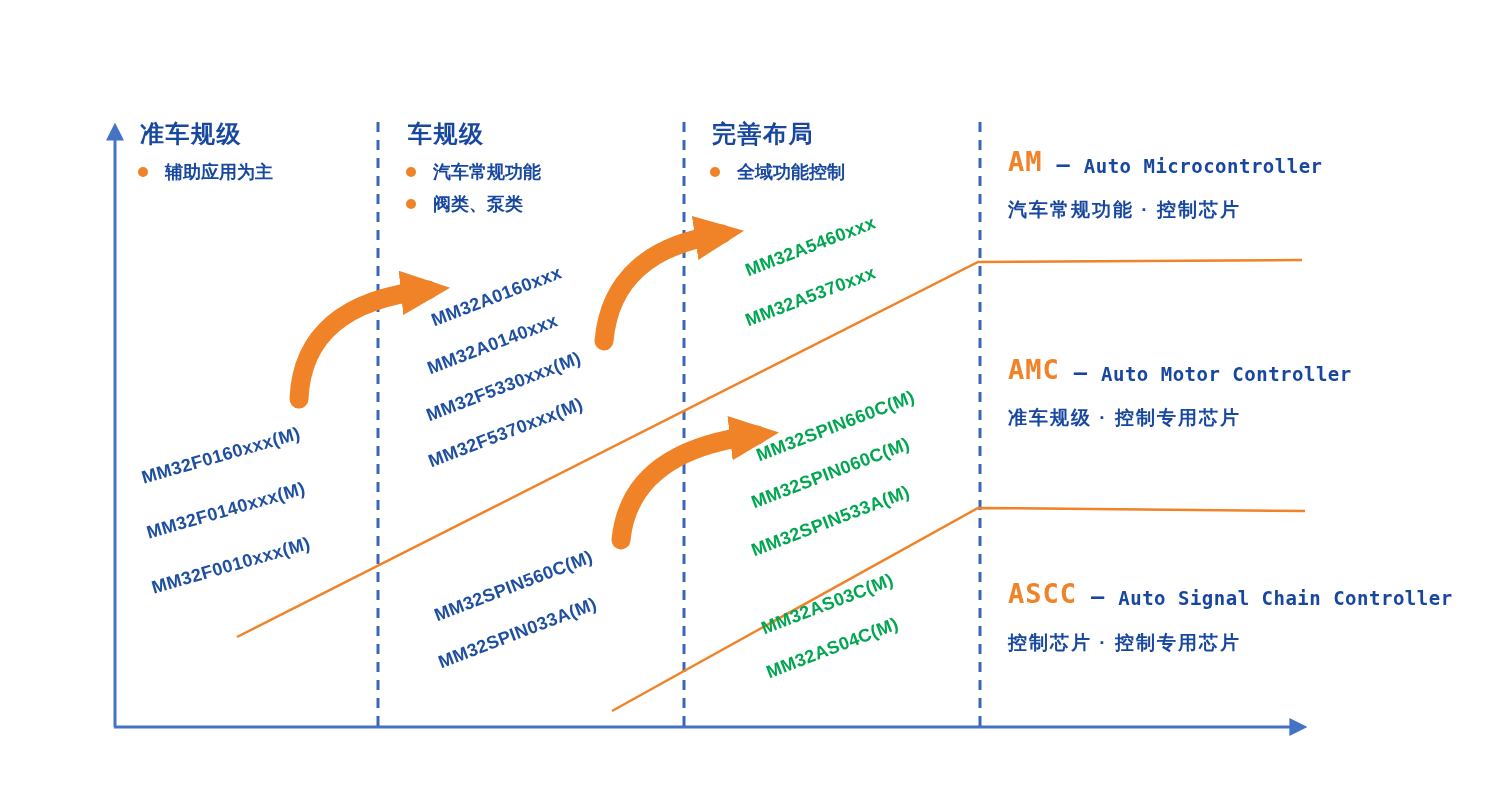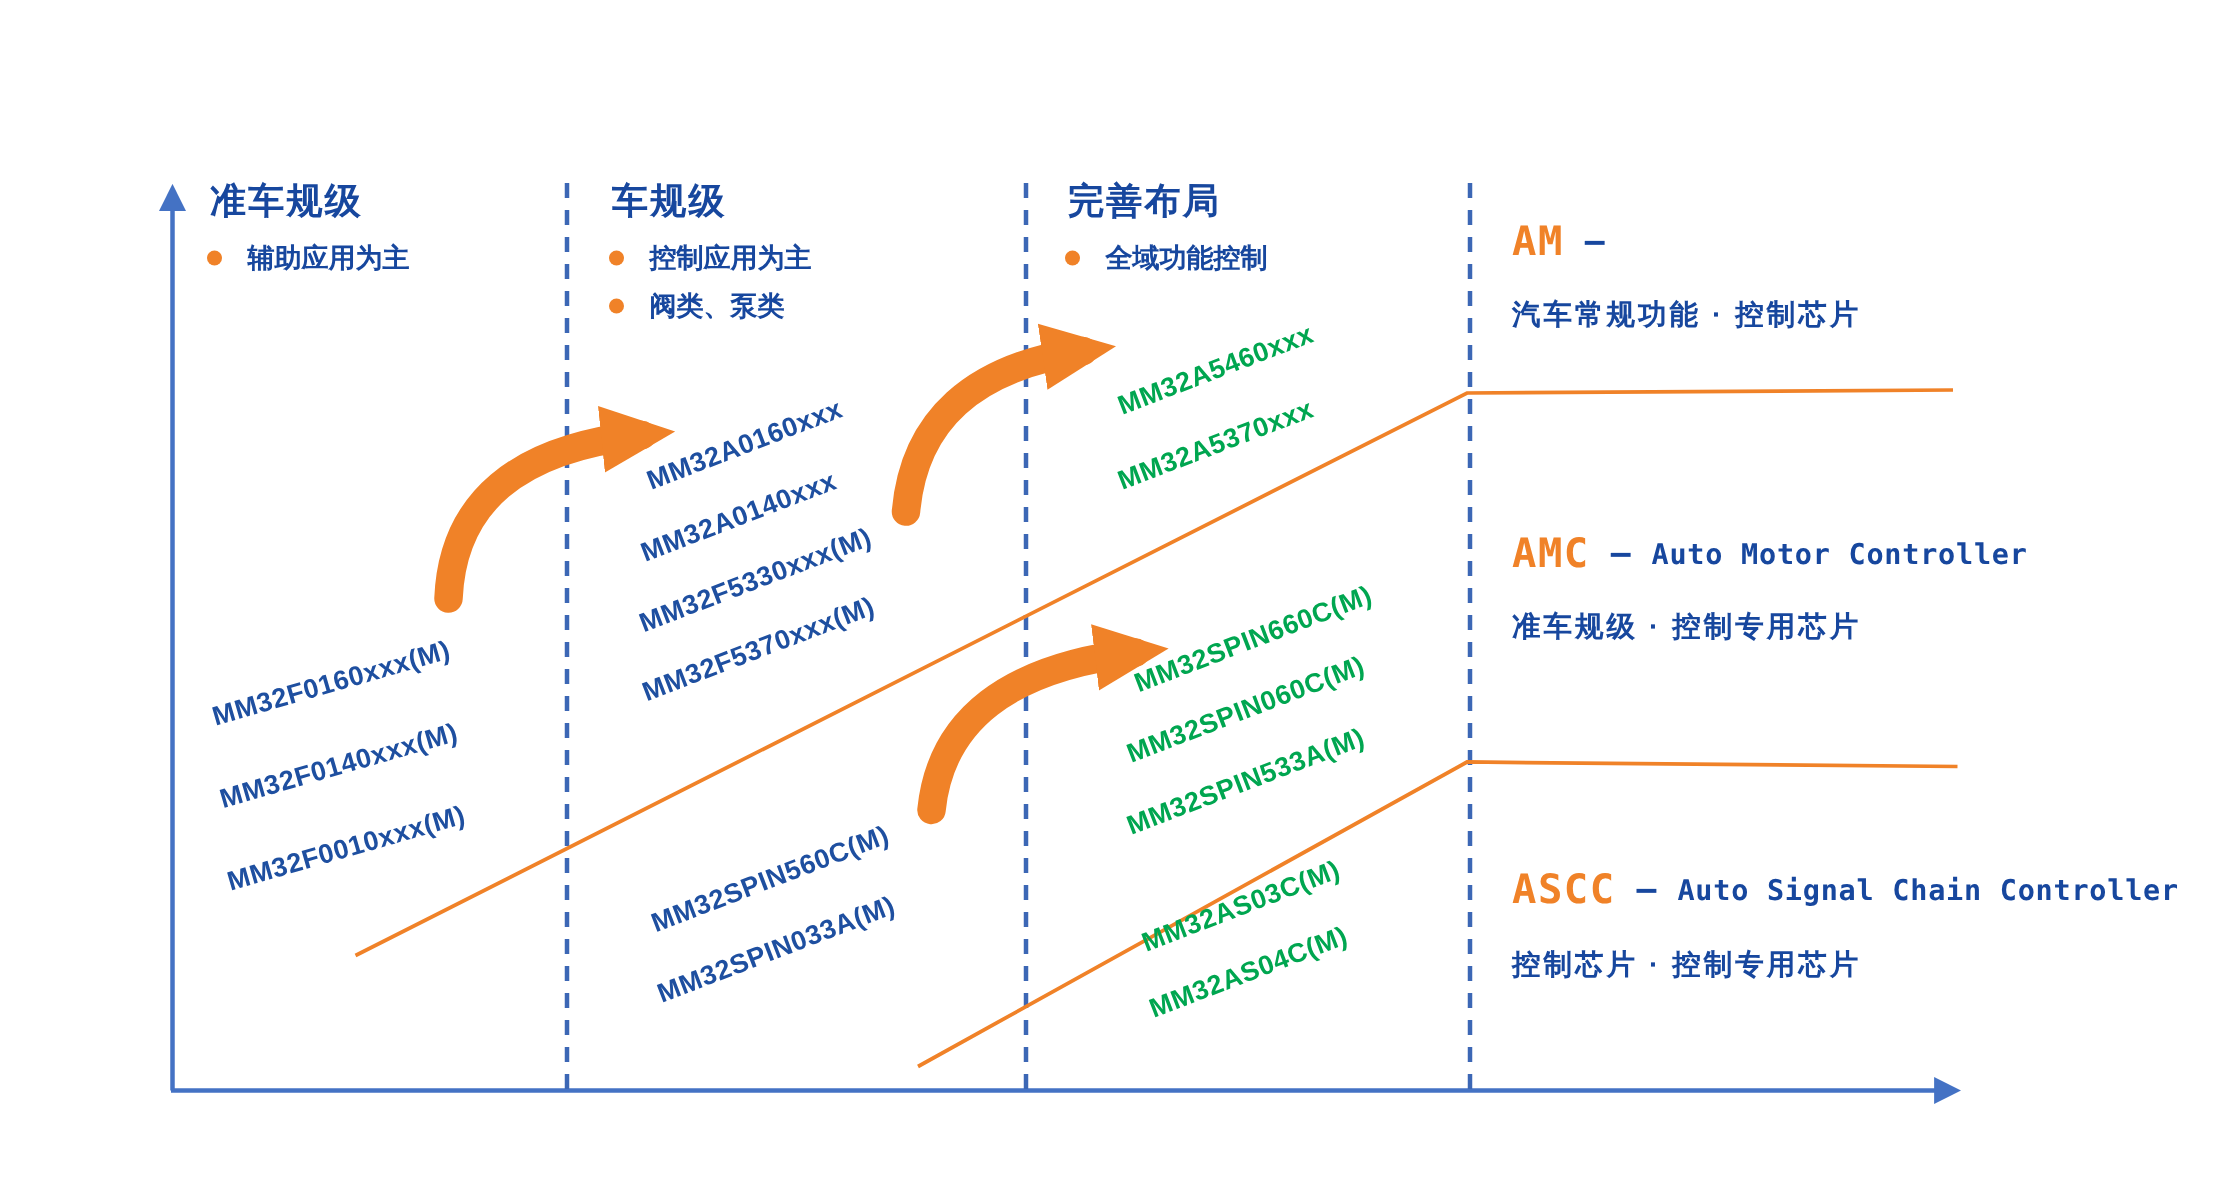--- a/index.html
+++ b/index.html
@@ -29,21 +29,21 @@
     position:absolute; font-weight:bold; font-size:18px;
     white-space:nowrap; transform-origin:0 50%; letter-spacing:0.4px;
     line-height:22px;
   }
   .chip.blue  { color:#1E4FA0; }
   .chip.green { color:#00A650; }
   .rot16 { transform:rotate(-16deg); }
   .rot21 { transform:rotate(-21deg); }
 
   .legend-en {
-    position:absolute; display:flex; align-items:center; gap:14px;
+    position:absolute; display:flex; align-items:flex-end; gap:14px;
     font-family:"DejaVu Sans Mono", monospace; white-space:nowrap;
   }
   .legend-en .abbr { color:#F08228; font-size:27px; font-weight:bold; letter-spacing:1px; }
   .legend-en .sep  { color:#17479E; font-size:22px; font-weight:bold; }
   .legend-en .name { color:#17479E; font-size:19px; font-weight:bold; letter-spacing:0.5px; }
   .legend-zh {
     position:absolute; color:#17479E; font-size:19px; font-weight:bold;
     letter-spacing:2px; white-space:nowrap;
   }
 </style>
@@ -80,21 +80,21 @@
   <div class="col-header" style="left:140px; top:118px">准车规级</div>
   <div class="col-header" style="left:408px; top:118px">车规级</div>
   <div class="col-header" style="left:712px; top:118px">完善布局</div>
 
   <div class="bullet" style="left:138px; top:160px">
     <span class="dot"></span>
     <span>辅助应用为主</span>
   </div>
   <div class="bullet" style="left:406px; top:160px">
     <span class="dot"></span>
-    <span>控制应用为主</span>
+    <span>汽车常规功能</span>
   </div>
   <div class="bullet" style="left:406px; top:192px">
     <span class="dot"></span>
     <span>阀类、泵类</span>
   </div>
   <div class="bullet" style="left:710px; top:160px">
     <span class="dot"></span>
     <span>全域功能控制</span>
   </div>
 
@@ -113,20 +113,21 @@
   <span class="chip green rot21" style="left:746px; top:310px">MM32A5370xxx</span>
   <span class="chip green rot21" style="left:757px; top:445px">MM32SPIN660C(M)</span>
   <span class="chip green rot21" style="left:752px; top:492px">MM32SPIN060C(M)</span>
   <span class="chip green rot21" style="left:752px; top:540px">MM32SPIN533A(M)</span>
   <span class="chip green rot21" style="left:762px; top:618px">MM32AS03C(M)</span>
   <span class="chip green rot21" style="left:767px; top:662px">MM32AS04C(M)</span>
 
   <div class="legend-en" style="left:1008px; top:146px">
     <span class="abbr">AM</span>
     <span class="sep">—</span>
+    <span class="name">Auto Microcontroller</span>
   </div>
   <div class="legend-zh" style="left:1008px; top:197px">汽车常规功能 · 控制芯片</div>
 
   <div class="legend-en" style="left:1008px; top:354px">
     <span class="abbr">AMC</span>
     <span class="sep">—</span>
     <span class="name">Auto Motor Controller</span>
   </div>
   <div class="legend-zh" style="left:1008px; top:405px">准车规级 · 控制专用芯片</div>
 

